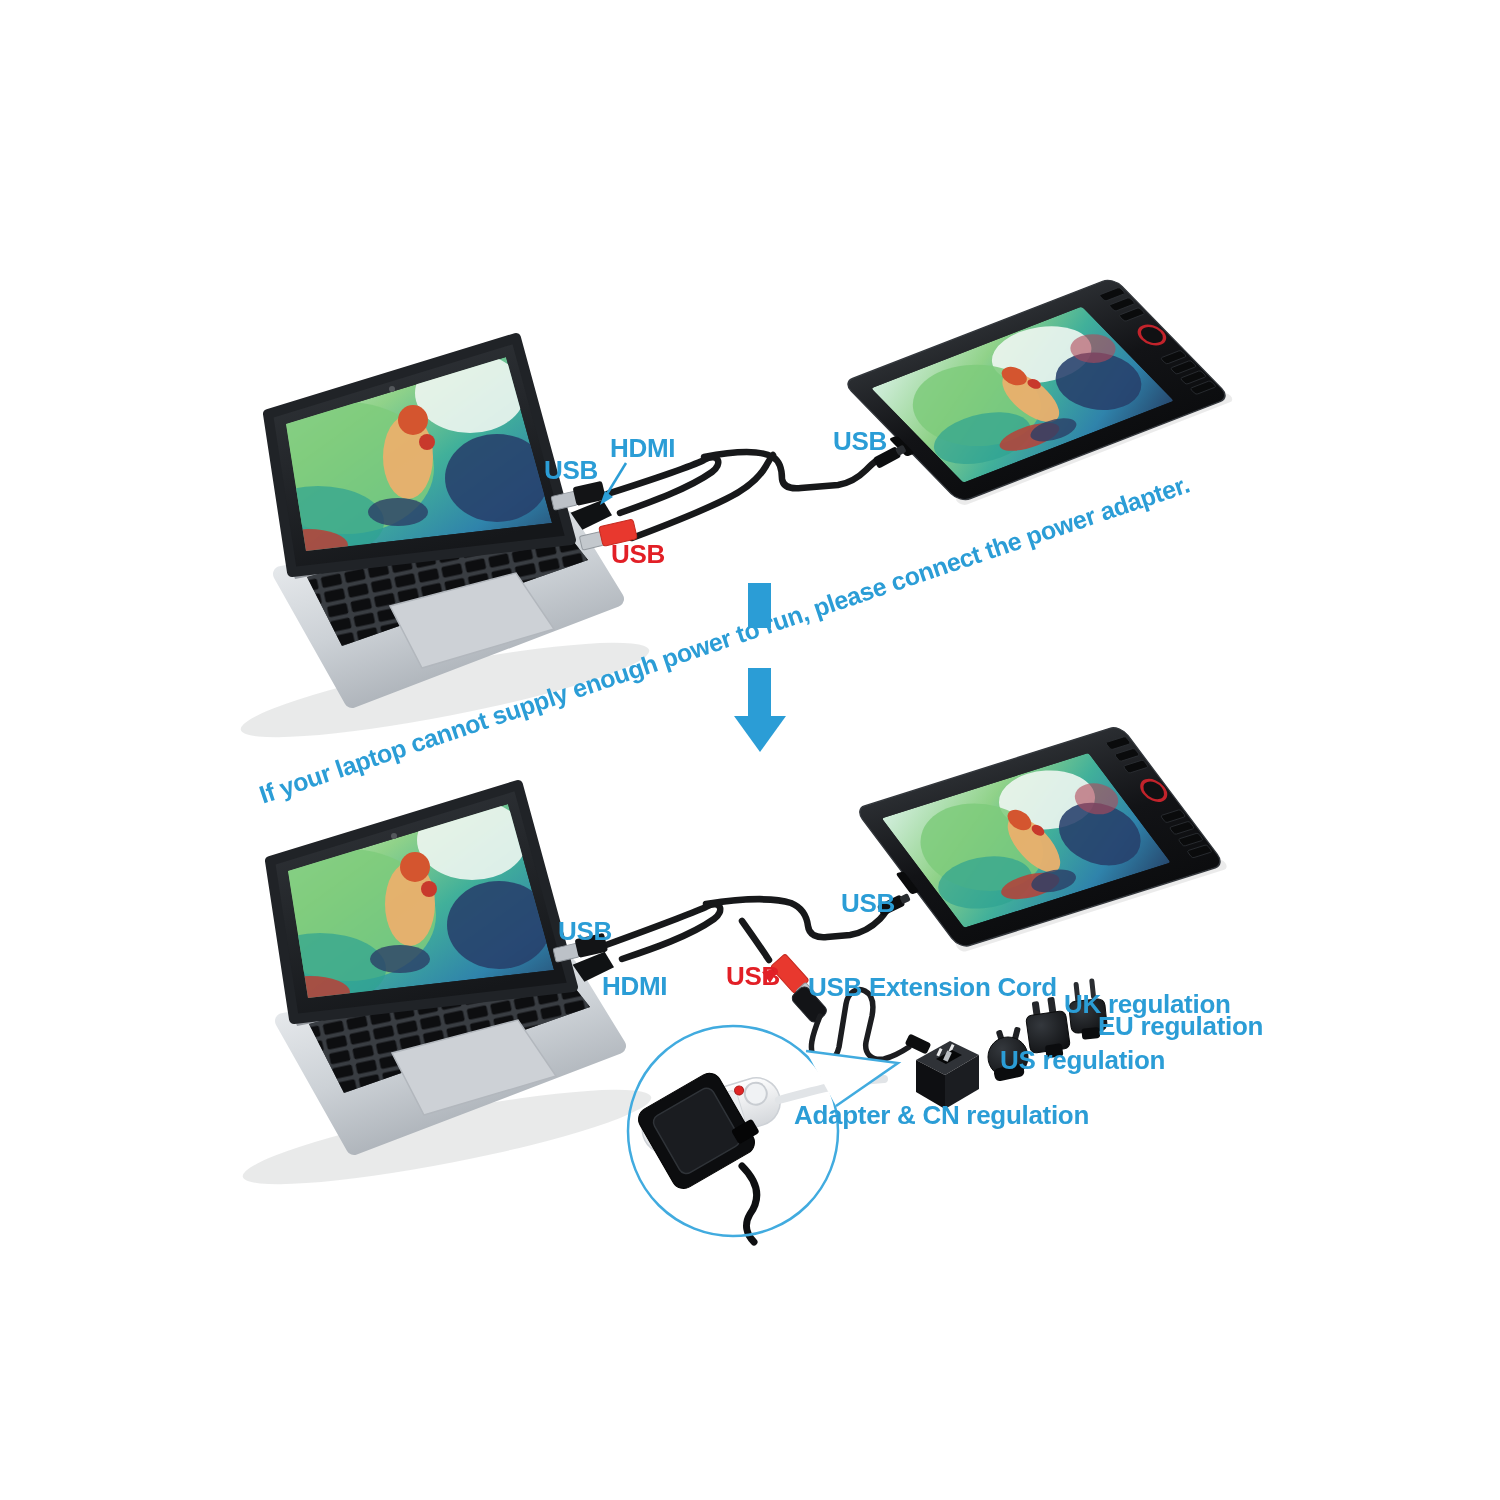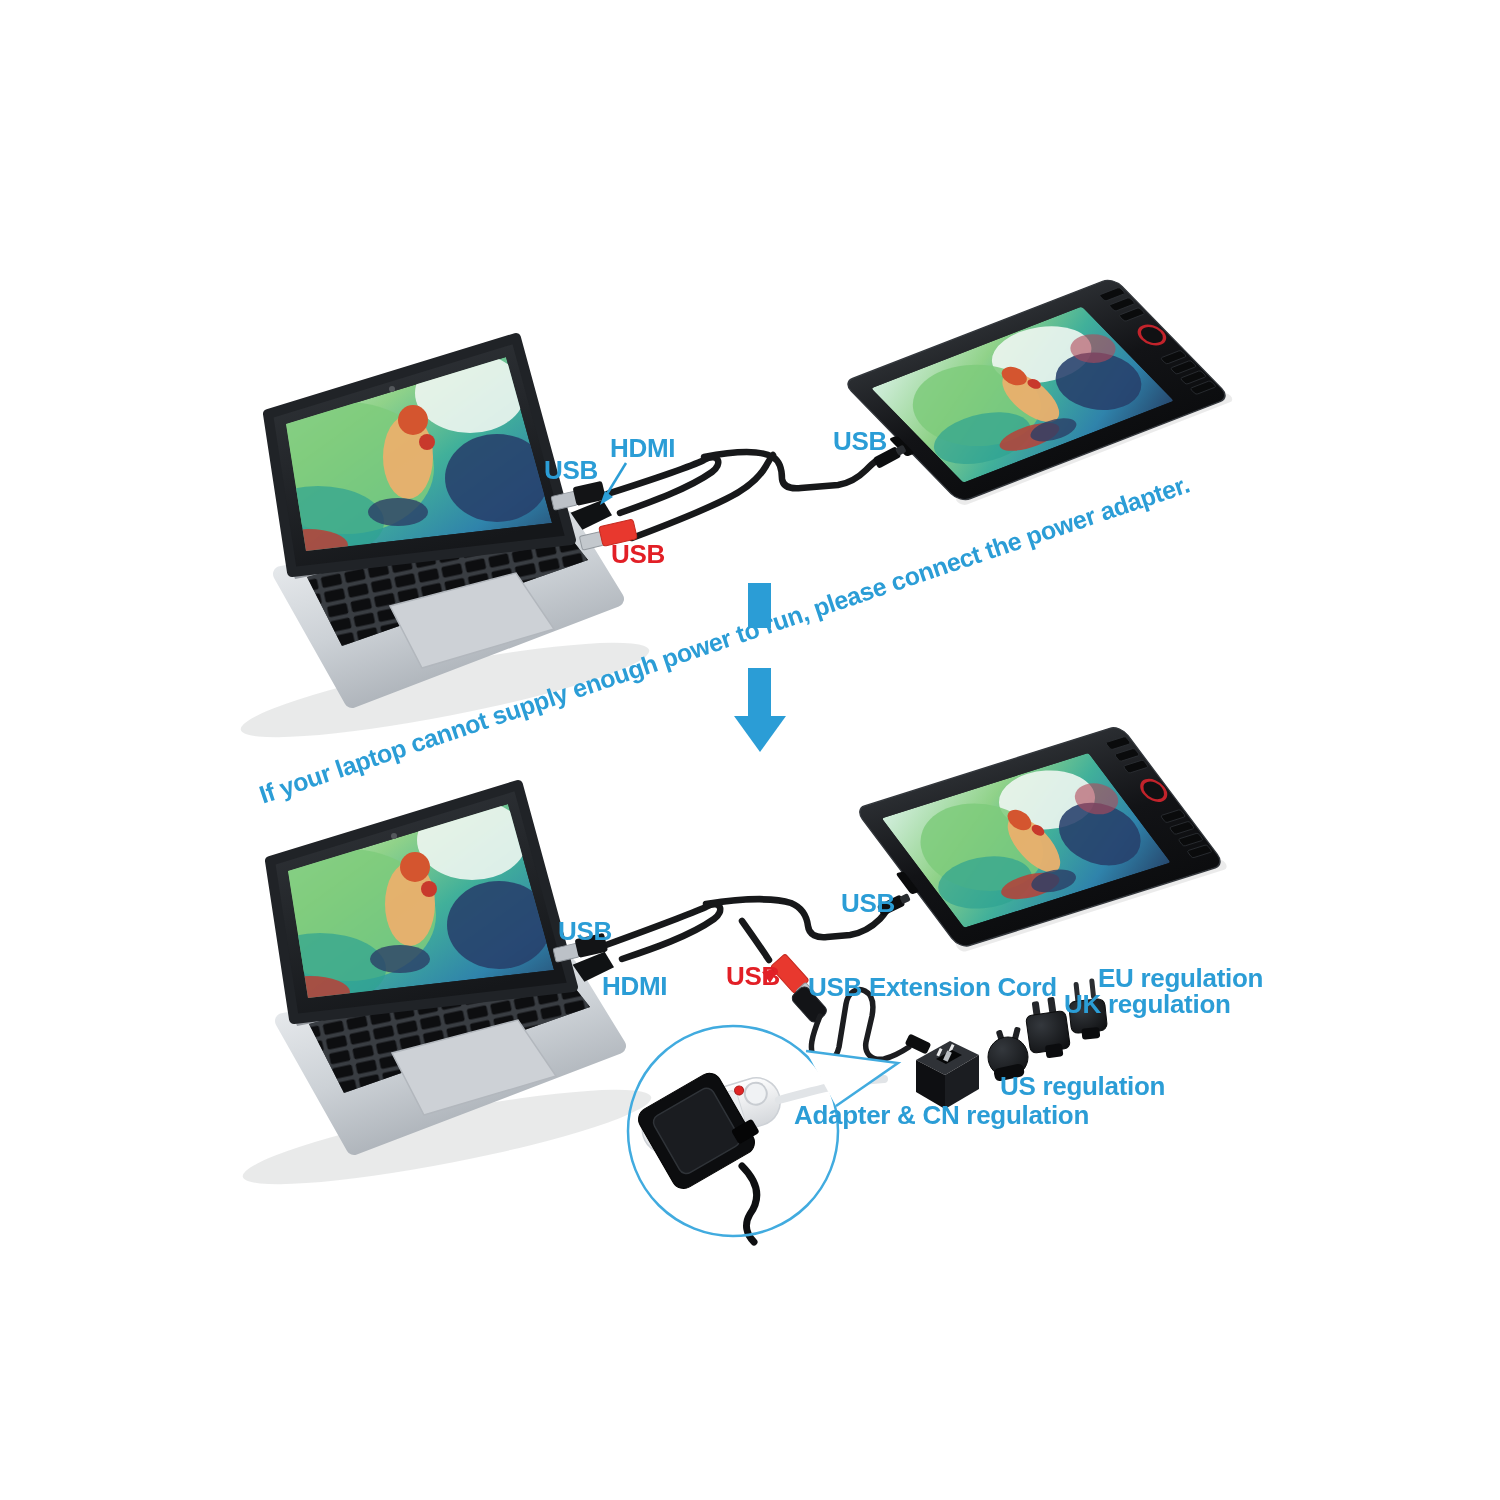--- a/index.html
+++ b/index.html
@@ -261,18 +261,18 @@
 <div class="lbl red" style="left:611px;top:541px">USB</div>
 <div class="lbl" style="left:833px;top:428px">USB</div>
 
 <div class="note" style="left:256px;top:783px">If your laptop cannot supply enough power to run, please connect the power adapter.</div>
 
 <div class="lbl" style="left:558px;top:918px">USB</div>
 <div class="lbl" style="left:602px;top:973px">HDMI</div>
 <div class="lbl red" style="left:726px;top:963px">USB</div>
 <div class="lbl" style="left:841px;top:890px">USB</div>
 <div class="lbl" style="left:808px;top:974px">USB Extension Cord</div>
-<div class="lbl" style="left:1098px;top:965px">EU regulation</div>
+<div class="lbl" style="left:1098px;top:1013px">EU regulation</div>
 <div class="lbl" style="left:1064px;top:991px">UK regulation</div>
-<div class="lbl" style="left:1000px;top:1073px">US regulation</div>
+<div class="lbl" style="left:1000px;top:1047px">US regulation</div>
 <div class="lbl" style="left:794px;top:1102px">Adapter &amp; CN regulation</div>
 
 </div>
 
 </body></html>

